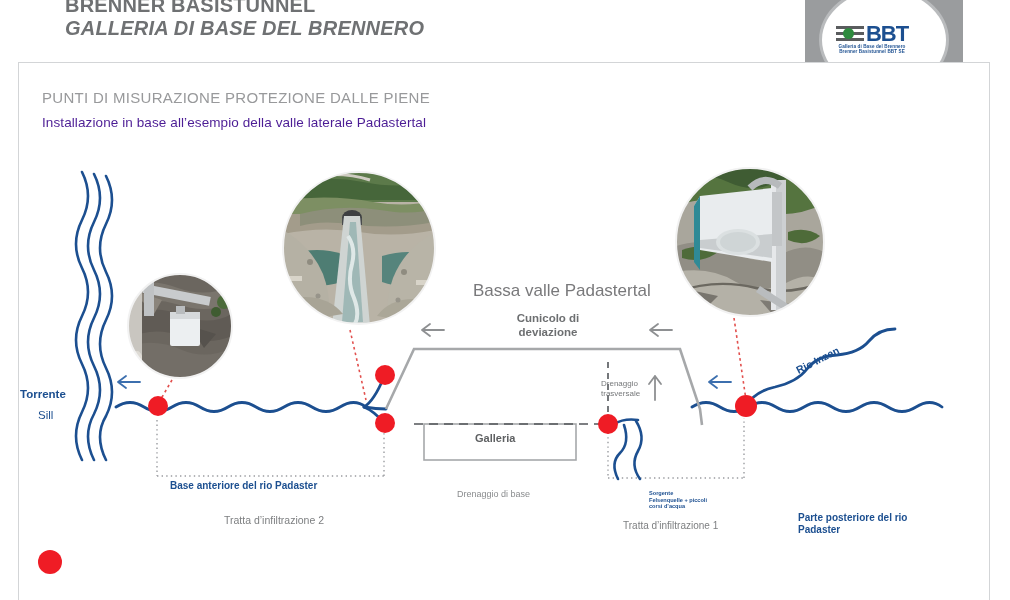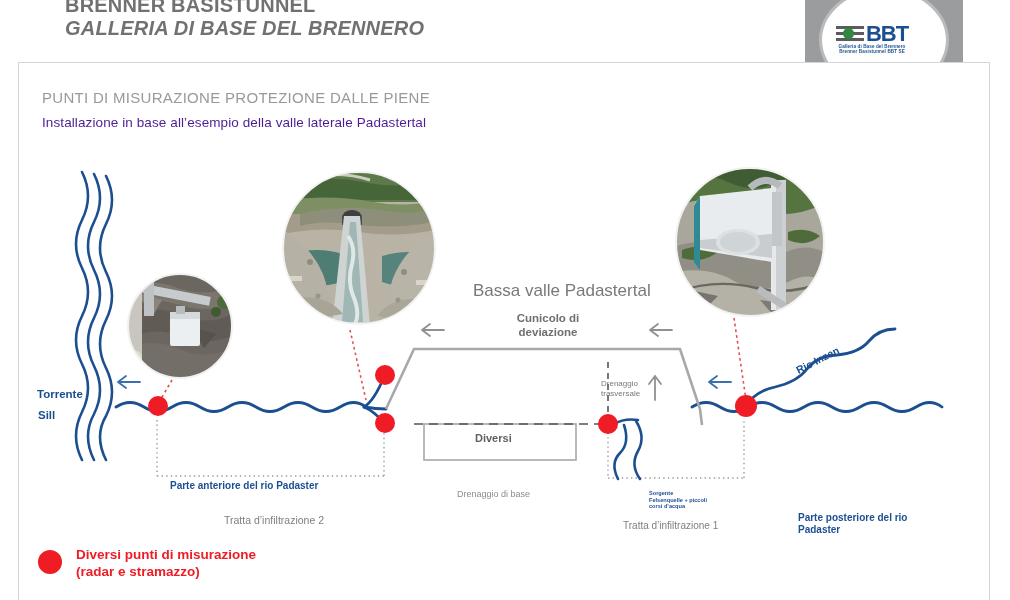--- a/index.html
+++ b/index.html
@@ -72,22 +72,22 @@
     font-size:15px;color:#98999b;letter-spacing:.3px;
   }
   #panel-sub{
     position:absolute;left:42px;top:115px;
     font-size:13.5px;color:#4c1d95;letter-spacing:.1px;
   }
   
   #diagram{position:absolute;left:0;top:0;width:1010px;height:600px;}
   
   .lbl{position:absolute;white-space:pre;}
-  #lbl-torrente{left:20px;top:388px;font-size:11.5px;font-weight:bold;color:#1c4f90;padding-left:17px;}
-  #lbl-sill{left:38px;top:409px;font-size:11.5px;font-weight:bold;color:#1c4f90;}
+  #lbl-torrente{left:20px;top:388px;font-size:11.5px;font-weight:bold;color:#1c4f90;}
+  #lbl-sill{left:38px;top:409px;font-size:11.5px;font-weight:normal;color:#1c4f90;}
   #lbl-bassavalle{left:473px;top:281px;font-size:17px;color:#79797b;}
   #lbl-cunicolo{left:500px;top:311px;font-size:11.5px;font-weight:bold;color:#6d6f71;
        text-align:center;width:96px;line-height:14px;}
   #lbl-deposito{left:475px;top:432px;font-size:11px;font-weight:bold;color:#5e6062;}
   #lbl-drenaggio-trasv{left:601px;top:379px;font-size:8px;color:#76787a;line-height:9.5px;}
   #lbl-drenaggio-base{left:457px;top:489px;font-size:9px;color:#8a8c8e;text-align:center;}
   #lbl-parte-ant{left:170px;top:480px;font-size:10px;font-weight:bold;color:#1c4f90;}
   #lbl-parte-post{left:798px;top:476px;font-size:10px;font-weight:bold;color:#1c4f90;
        line-height:12px;width:130px;margin-top:36px;}
   #lbl-tratta2{left:224px;top:514px;font-size:10.5px;color:#7d7f81;}
@@ -332,33 +332,29 @@
     <circle cx="608" cy="424" r="10"></circle>
     <circle cx="746" cy="406" r="11"></circle>
   </g>
 </svg>
 
 <div class="lbl" id="lbl-torrente">Torrente</div>
 <div class="lbl" id="lbl-sill">Sill</div>
 <div class="lbl" id="lbl-bassavalle">Bassa valle Padastertal</div>
 <div class="lbl" id="lbl-cunicolo">Cunicolo di
 deviazione</div>
-<div class="lbl" id="lbl-deposito">Diversi</div>
+<div class="lbl" id="lbl-deposito">Galleria</div>
 <div class="lbl" id="lbl-drenaggio-trasv">Drenaggio
 trasversale</div>
 <div class="lbl" id="lbl-drenaggio-base">Drenaggio di base</div>
-<div class="lbl" id="lbl-parte-ant">Parte anteriore del rio Padaster</div>
+<div class="lbl" id="lbl-parte-ant">Base anteriore del rio Padaster</div>
 <div class="lbl" id="lbl-parte-post">Parte posteriore del rio
 Padaster</div>
 <div class="lbl" id="lbl-tratta2">Tratta d’infiltrazione 2</div>
 <div class="lbl" id="lbl-tratta1">Tratta d’infiltrazione 1</div>
 <div class="lbl" id="lbl-sorgente">Sorgente
 Felsenquelle + piccoli
 corsi d’acqua</div>
 <div class="lbl" id="lbl-rio-inzen">Rio Inzen</div>
 
 <div id="legend">
   <div id="legend-dot"></div>
-  <div id="legend-text">
-    <div>Diversi punti di misurazione</div>
-    <div>(radar e stramazzo)</div>
-  </div>
 </div>
 
 </body></html>

